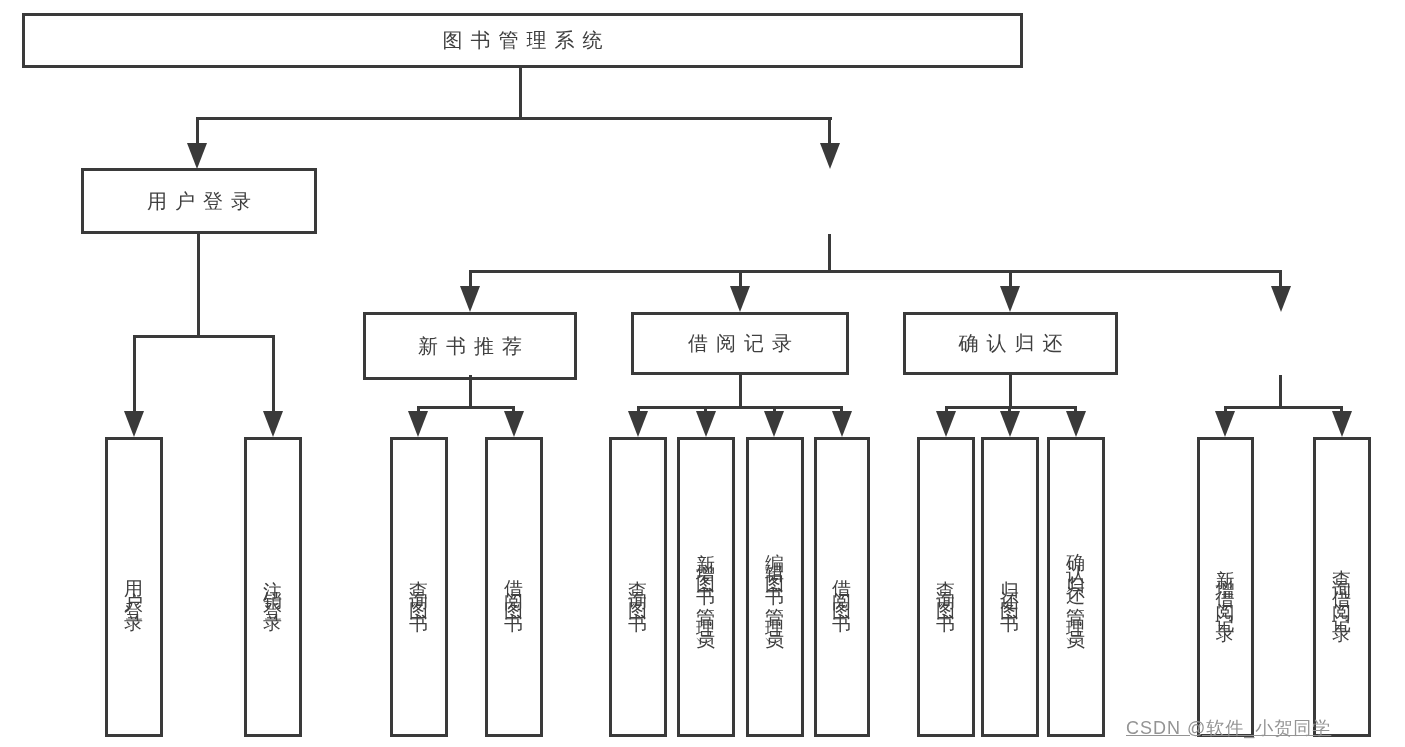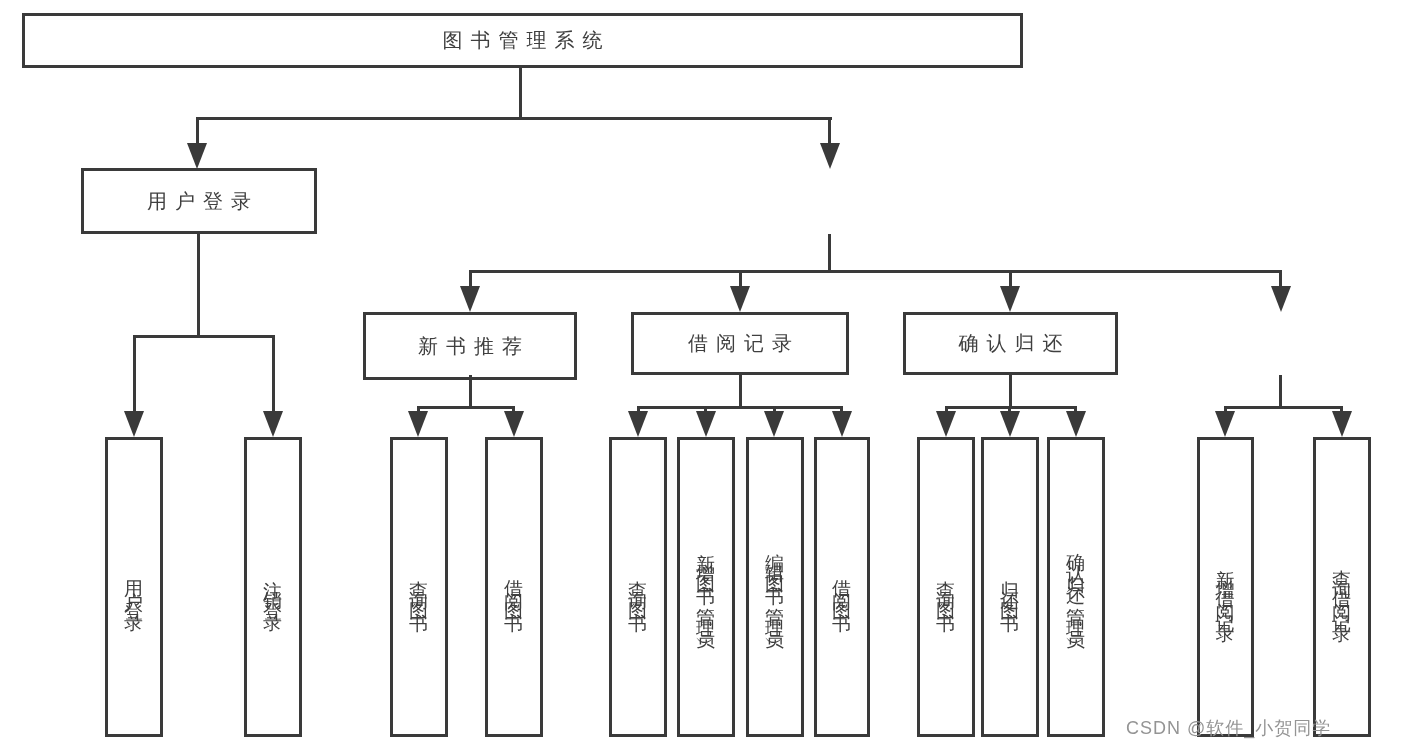--- a/index.html
+++ b/index.html
@@ -22,21 +22,21 @@
   }
   .hline,.vline { position:absolute; background:var(--line,#3a3a3a); }
   .arrow {
     position:absolute; width:0; height:0;
     border-left:10px solid transparent; border-right:10px solid transparent;
     border-top:26px solid var(--line,#3a3a3a);
   }
   .watermark {
     position:absolute; left:1126px; top:716px;
     font-size:18px; letter-spacing:1px;
-    color:var(--watermark,#949494); white-space:nowrap;
+    color:var(--watermark,#949494); white-space:nowrap;text-decoration:underline;
   }
 </style>
 </head>
 <body>
 
 <div class="canvas">
 
   <div class="box h" style="left:22px;top:13px;width:1001px;height:55px">图书管理系统</div>
 
   <div class="vline" style="left:519px;top:68px;width:3px;height:51px"></div>

